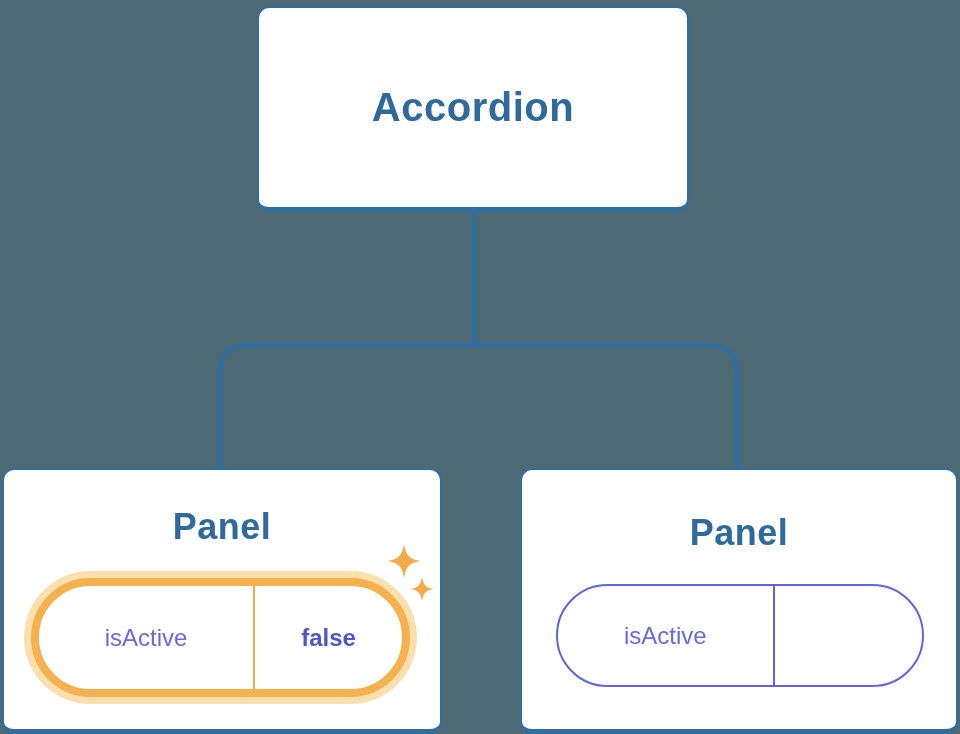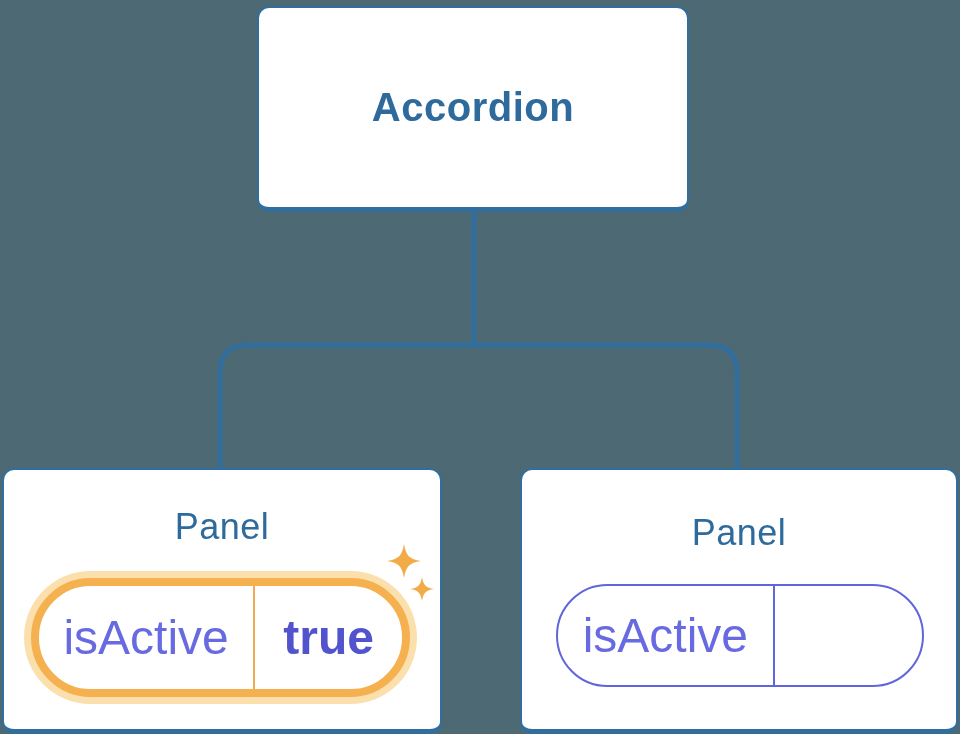--- a/index.html
+++ b/index.html
@@ -25,40 +25,40 @@
     left:257px;top:6px;width:432px;height:206px;
     display:flex;align-items:center;justify-content:center;
   }
   .root-label{
     color:var(--node-text);font-size:40px;font-weight:600;letter-spacing:.5px;
   }
   .node-panel-left{left:2px;top:468px;width:440px;height:266px;}
   .node-panel-right{left:520px;top:468px;width:438px;height:266px;}
   .panel-title{
     position:absolute;left:0;width:100%;text-align:center;
-    color:var(--node-text);font-size:36px;font-weight:400;line-height:1.1;letter-spacing:.5px;
+    color:var(--node-text);font-size:36px;font-weight:700;line-height:1.1;letter-spacing:.5px;
   }
   .node-panel-left .panel-title{top:37px;}
   .node-panel-right .panel-title{top:43px;}
   .pill{
     position:absolute;display:flex;align-items:stretch;box-sizing:border-box;
     background:#fff;border-radius:999px;overflow:hidden;
   }
   .pill-active{
     left:27px;top:108px;width:379px;height:119px;
     border:8px solid var(--active-ring);
     box-shadow:0 0 0 7px var(--active-glow);
   }
   .pill-inactive{
     left:34px;top:114px;width:368px;height:103px;
     border:2.5px solid var(--prop-border);
   }
   .pill-cell{
     display:flex;align-items:center;justify-content:center;
-    font-size:48px;color:var(--prop-text);
+    font-size:24px;color:var(--prop-text);
   }
   .pill-key{width:59%;}
   .pill-value{flex:1;}
   .pill-value-bold{font-weight:700;color:var(--prop-value-active);}
   .pill-divider{width:2px;align-self:stretch;}
   .pill-active .pill-divider{background:var(--prop-divider-active);}
   .pill-inactive .pill-divider{background:var(--prop-border);}
   .sparkles{position:absolute;left:370px;top:68px;width:70px;height:80px;}
   .sparkles path{fill:var(--sparkle);}
 </style>
@@ -75,21 +75,21 @@
   <div class="node node-root">
     <span class="root-label">Accordion</span>
   </div>
 
   <div class="node node-panel-left">
     <div class="panel-title">Panel</div>
 
     <div class="pill pill-active">
       <div class="pill-cell pill-key">isActive</div>
       <div class="pill-divider"></div>
-      <div class="pill-cell pill-value pill-value-bold">true</div>
+      <div class="pill-cell pill-value pill-value-bold">false</div>
     </div>
 
     <svg class="sparkles" viewBox="0 0 70 80" xmlns="http://www.w3.org/2000/svg">
       <path d="M30 6 C32 17.8 35.2 21 47 23 C35.2 25 32 28.2 30 40 C28 28.2 24.8 25 13 23 C24.8 21 28 17.8 30 6 Z"></path>
       <path d="M48 39 C49.5 47.4 51.6 49.5 60 51 C51.6 52.5 49.5 54.6 48 63 C46.5 54.6 44.4 52.5 36 51 C44.4 49.5 46.5 47.4 48 39 Z"></path>
     </svg>
   </div>
 
   <div class="node node-panel-right">
     <div class="panel-title">Panel</div>

